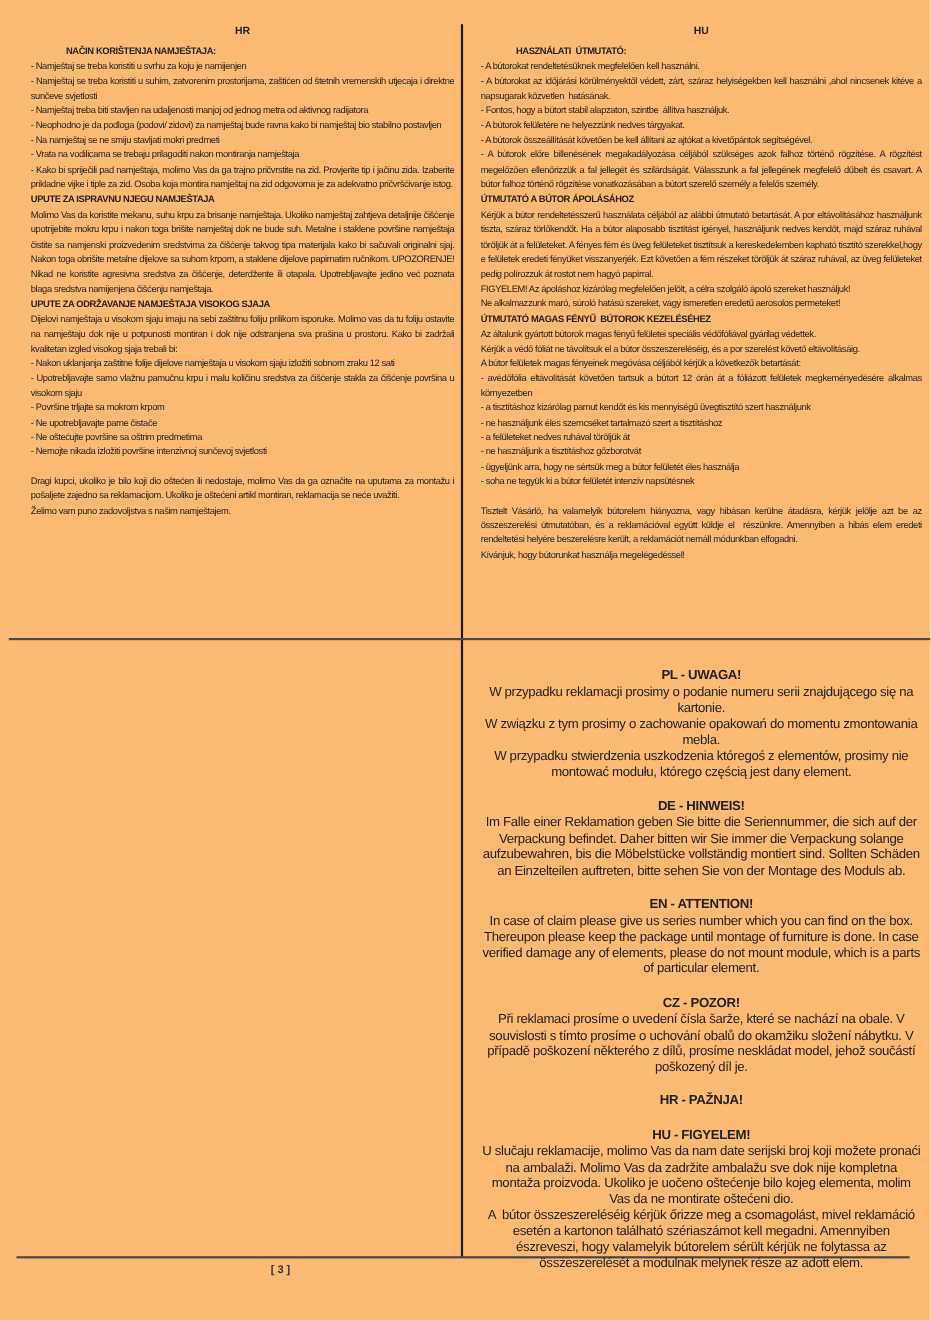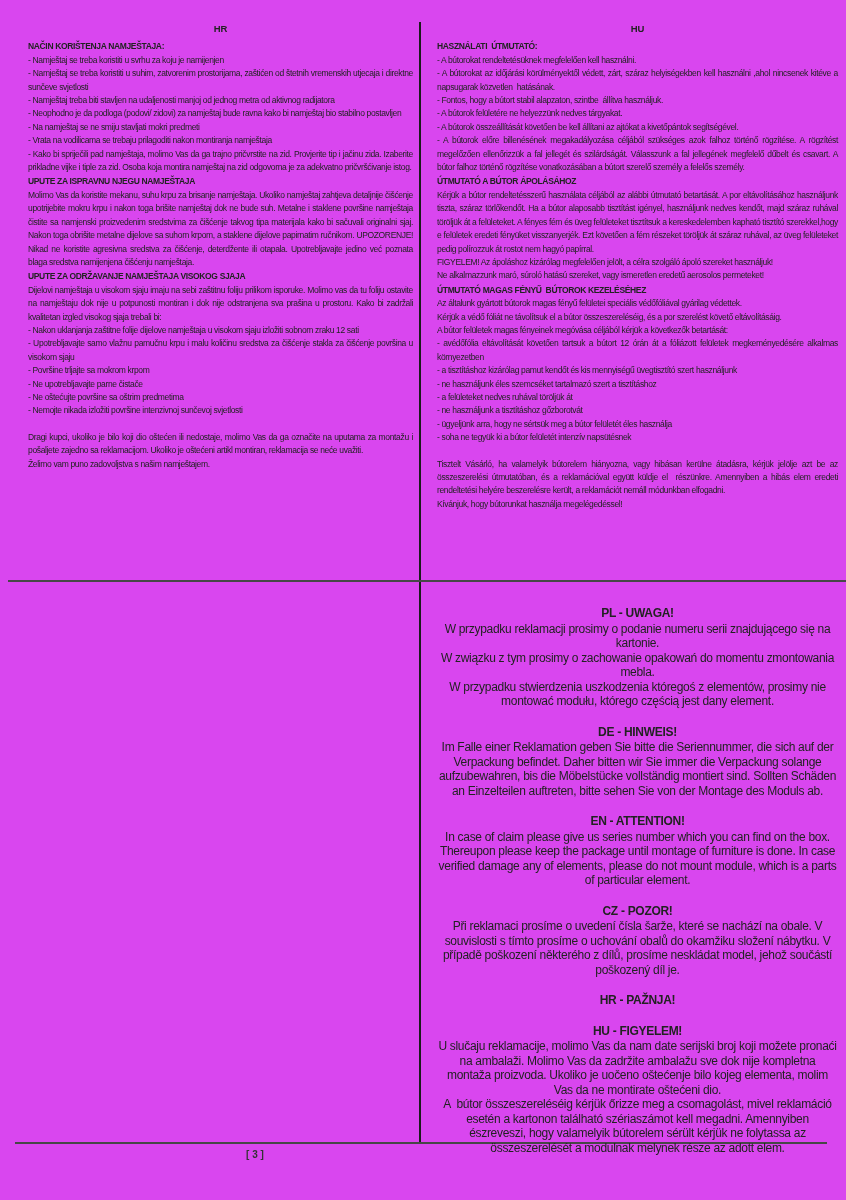--- a/index.html
+++ b/index.html
@@ -1,19 +1,19 @@
 <!DOCTYPE html>
 <html><head>
 <meta charset="utf-8">
 <style>
   html,body { margin:0; padding:0; background:#ffffff; }
   .page {
     position:relative;
     width:846px; height:1200px;
-    background:#d946ef;
+    background:#fdba74;
     font-family:"Liberation Sans", sans-serif;
     color:#222222;
     overflow:hidden;
   }
   .col { position:absolute; }
   .col-top {
     font-size:8.5px;
     letter-spacing:-0.35px;
     line-height:13.4px;
     text-align:justify;
@@ -24,21 +24,21 @@
     font-size:9.5px;
     letter-spacing:0;
     margin-bottom:5px;
   }
   .block { white-space:pre-wrap; }
   .col-top .block.h {
     font-weight:700;
     text-align:left;
     margin-top:1px;
   }
-  .col-top .block.h:first-child { margin-top:0; }
+  .col-top .block.h:first-child { margin-top:0;margin-left:32px; }
   .block.pgap { margin-top:13px; }
   .col-bottom {
     font-size:12px;
     letter-spacing:-0.3px;
     line-height:14.5px;
     text-align:center;
   }
   .col-bottom .block.h {
     font-weight:700;
     margin-top:16px;

